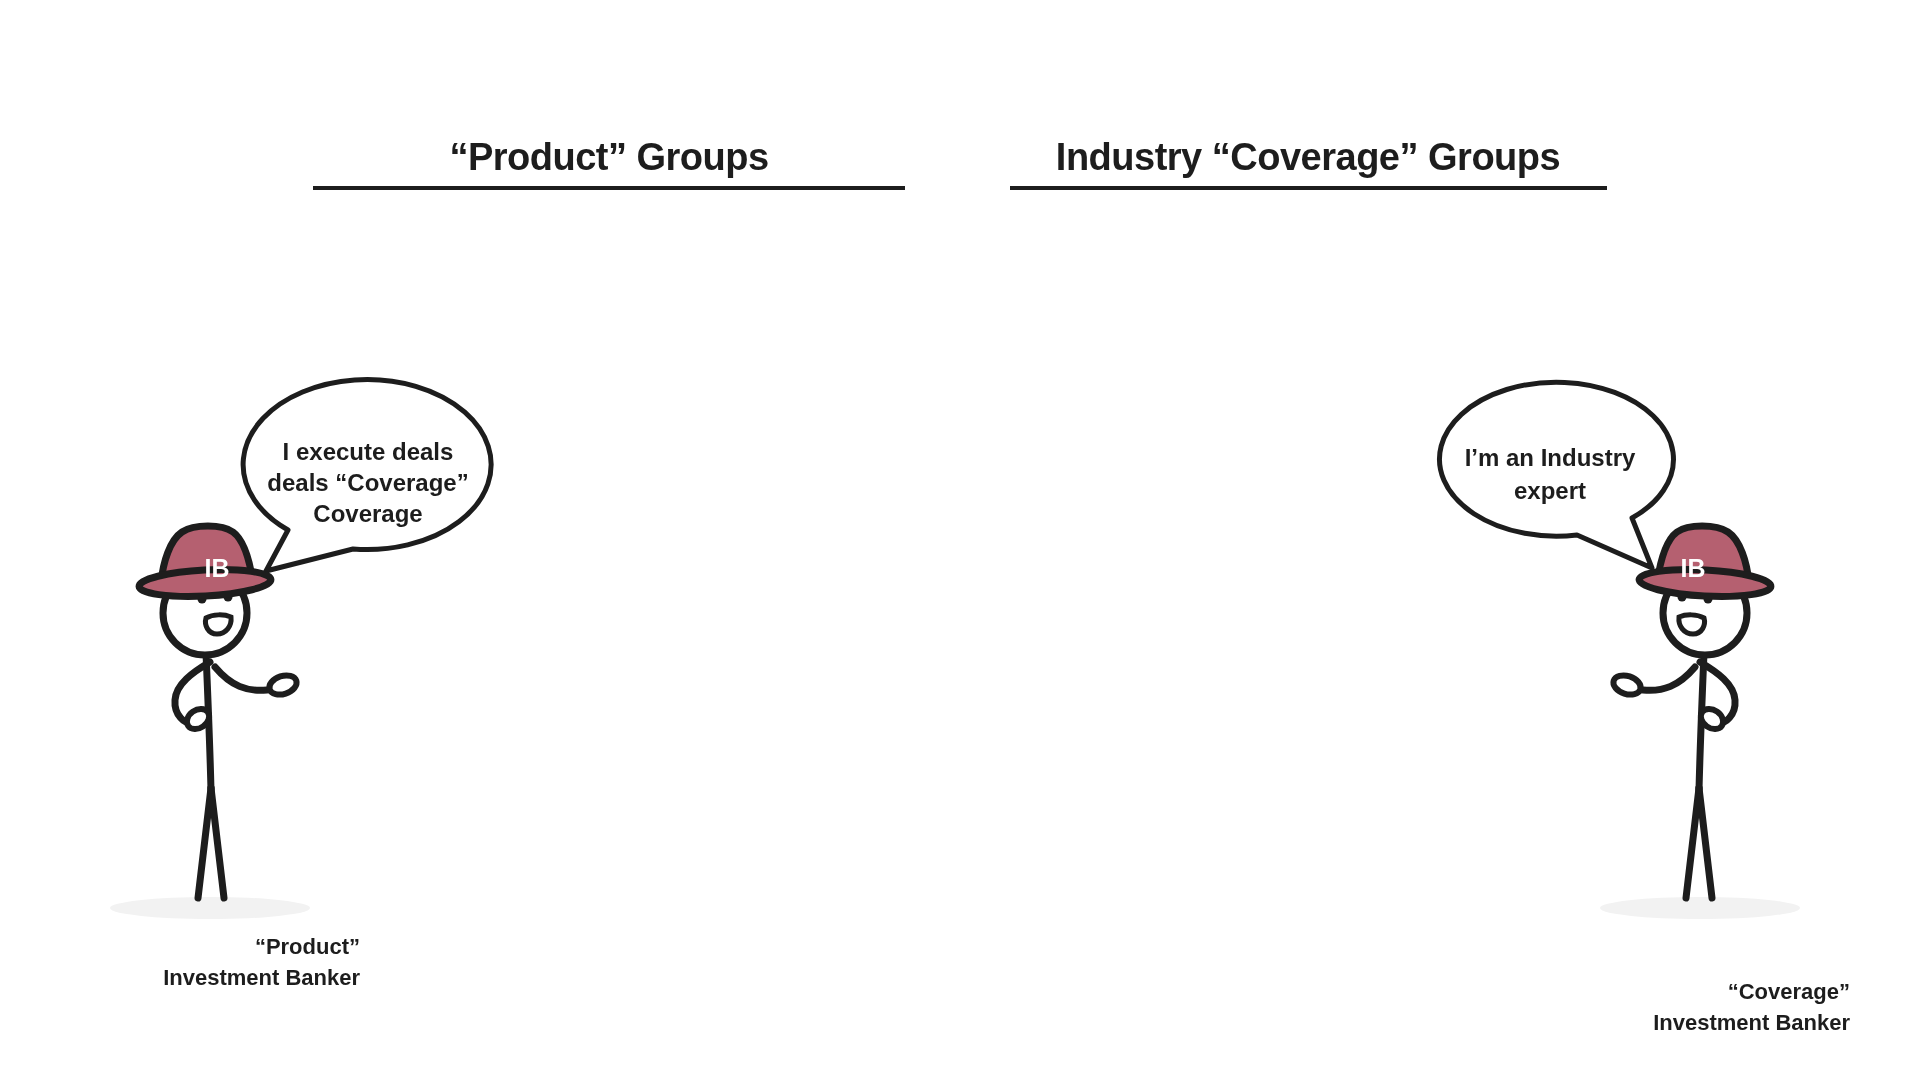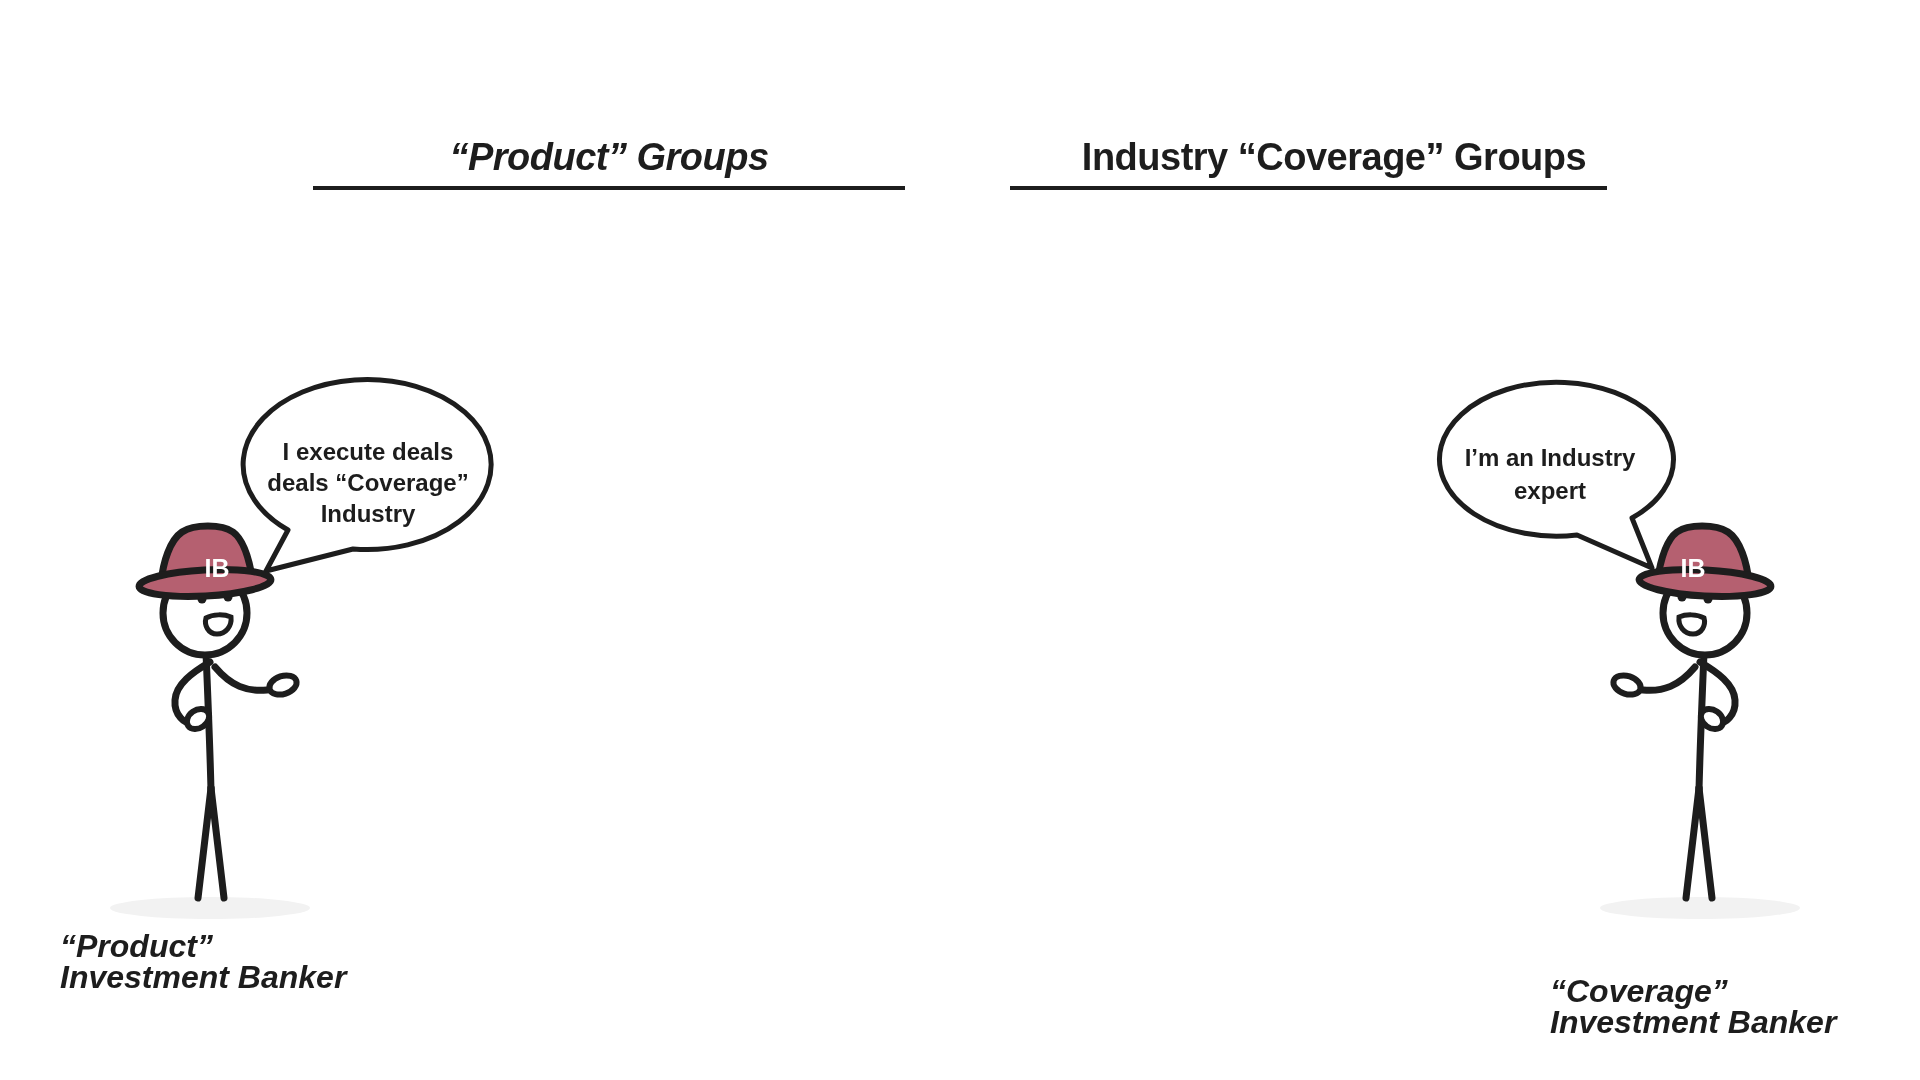--- a/index.html
+++ b/index.html
@@ -12,46 +12,46 @@
   .heading{
     font-size:38px;font-weight:800;letter-spacing:-0.5px;text-align:center;
     line-height:46px;white-space:nowrap;color:#1d1d1d;
   }
   .underline{height:4px;background:#1d1d1d;}
   .bubble-text{
     text-align:center;font-weight:800;font-size:24px;line-height:31px;color:#1d1d1d;
   }
   .bubble-text span{display:block;}
   .caption{
-    text-align:left;font-weight:800;font-size:32px;line-height:31px;color:#1d1d1d;font-style:italic;
+    text-align:right;font-weight:800;font-size:22px;line-height:31px;color:#1d1d1d;
   }
   .caption span{display:block;}
   .s7{stroke:#1d1d1d;stroke-width:7;fill:none;stroke-linecap:round;}
   .s6{stroke:#1d1d1d;stroke-width:6;}
   .outline{stroke:#1d1d1d;stroke-width:7;stroke-linejoin:round;}
   svg text{font-family:"Liberation Sans",sans-serif;font-weight:bold;}
 </style>
 </head>
 <body>
 
 <div class="canvas">
 
   
   <section>
-    <div class="abs heading" style="left:309px;top:134px;width:600px;font-style:italic;">“Product” Groups</div>
+    <div class="abs heading" style="left:309px;top:134px;width:600px;">“Product” Groups</div>
     <div class="abs underline" style="left:313px;top:186px;width:592px;"></div>
 
     
     <svg class="abs" style="left:230px;top:368px;" width="270" height="215" viewBox="0 0 270 215">
       <path d="M123 181 A124 85 0 1 0 58 162 L36 203 Z" fill="#ffffff" stroke="#1d1d1d" stroke-width="5" stroke-linejoin="round"></path>
     </svg>
     <div class="abs bubble-text" style="left:248px;top:421px;width:240px;margin-top:15px;">
       <span>I execute deals</span>
       <span>deals “Coverage”</span>
-      <span>Industry</span>
+      <span>Coverage</span>
     </div>
 
     
     <svg class="abs" style="left:105px;top:520px;" width="210" height="400" viewBox="0 0 210 400">
       <ellipse cx="105" cy="388" rx="100" ry="11" fill="#f2f2f2"></ellipse>
       <path class="s7" d="M106 268 L93 378"></path>
       <path class="s7" d="M106 268 L119 378"></path>
       <path class="s7" d="M101 133 C103 180 105 230 106 270"></path>
       <path class="s7" d="M110 147 C126 166 142 172 162 170"></path>
       <ellipse class="s6" cx="178" cy="165" rx="14" ry="9" fill="#ffffff" transform="rotate(-18 178 165)"></ellipse>
@@ -67,21 +67,21 @@
     </svg>
 
     <div class="abs caption" style="left:60px;top:931px;width:300px;">
       <span>“Product”</span>
       <span>Investment Banker</span>
     </div>
   </section>
 
   
   <section>
-    <div class="abs heading" style="left:1034px;top:134px;width:600px;">Industry “Coverage” Groups</div>
+    <div class="abs heading" style="left:1008px;top:134px;width:600px;">Industry “Coverage” Groups</div>
     <div class="abs underline" style="left:1010px;top:186px;width:597px;"></div>
 
     
     <svg class="abs" style="left:1430px;top:370px;" width="250" height="215" viewBox="0 0 250 215">
       <path d="M202 148 A117 77 0 1 0 147 165 L222 198 Z" fill="#ffffff" stroke="#1d1d1d" stroke-width="5" stroke-linejoin="round"></path>
     </svg>
     <div class="abs bubble-text" style="left:1430px;top:441px;width:240px;line-height:33px;text-align:center;">
       <span>I’m an Industry</span>
       <span>expert</span>
     </div>

